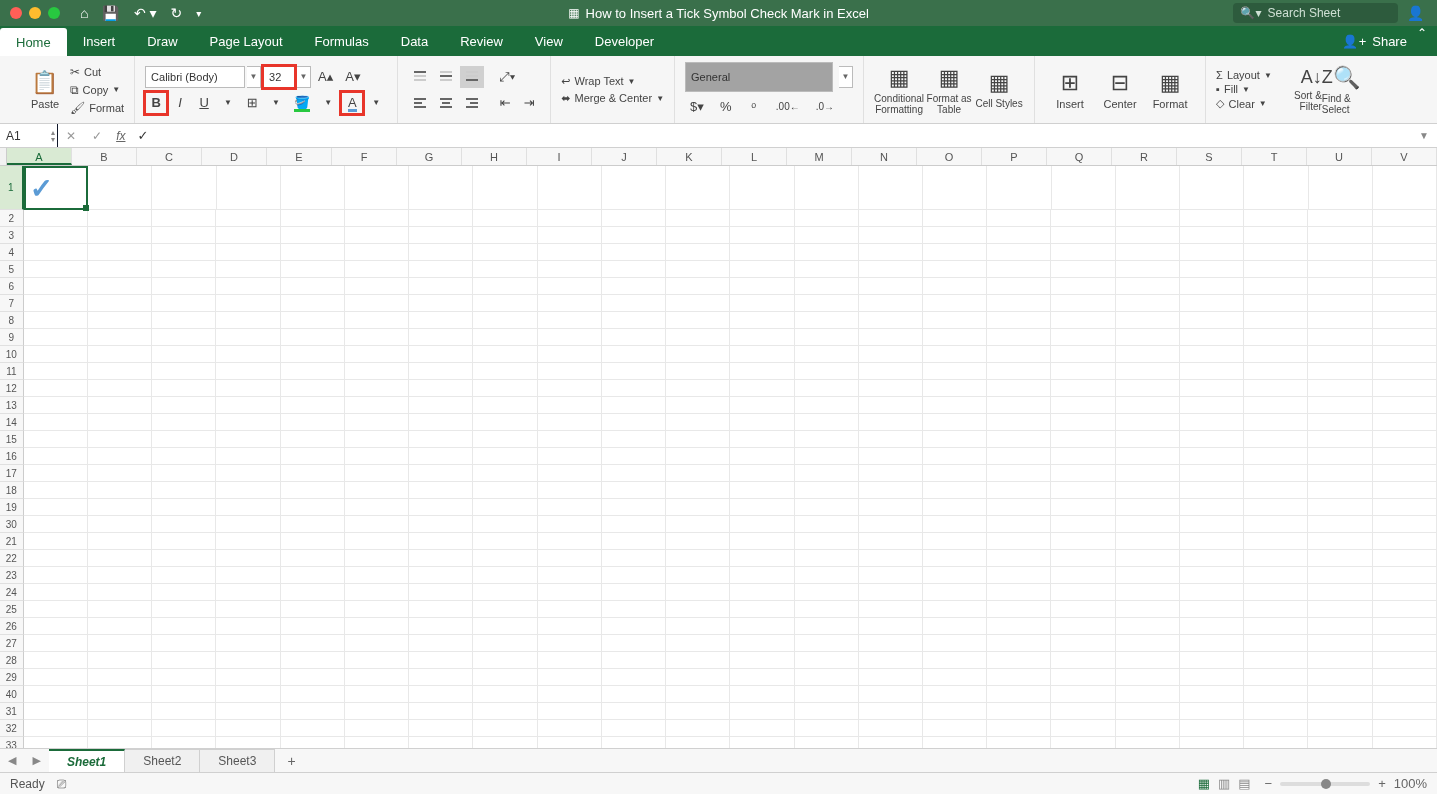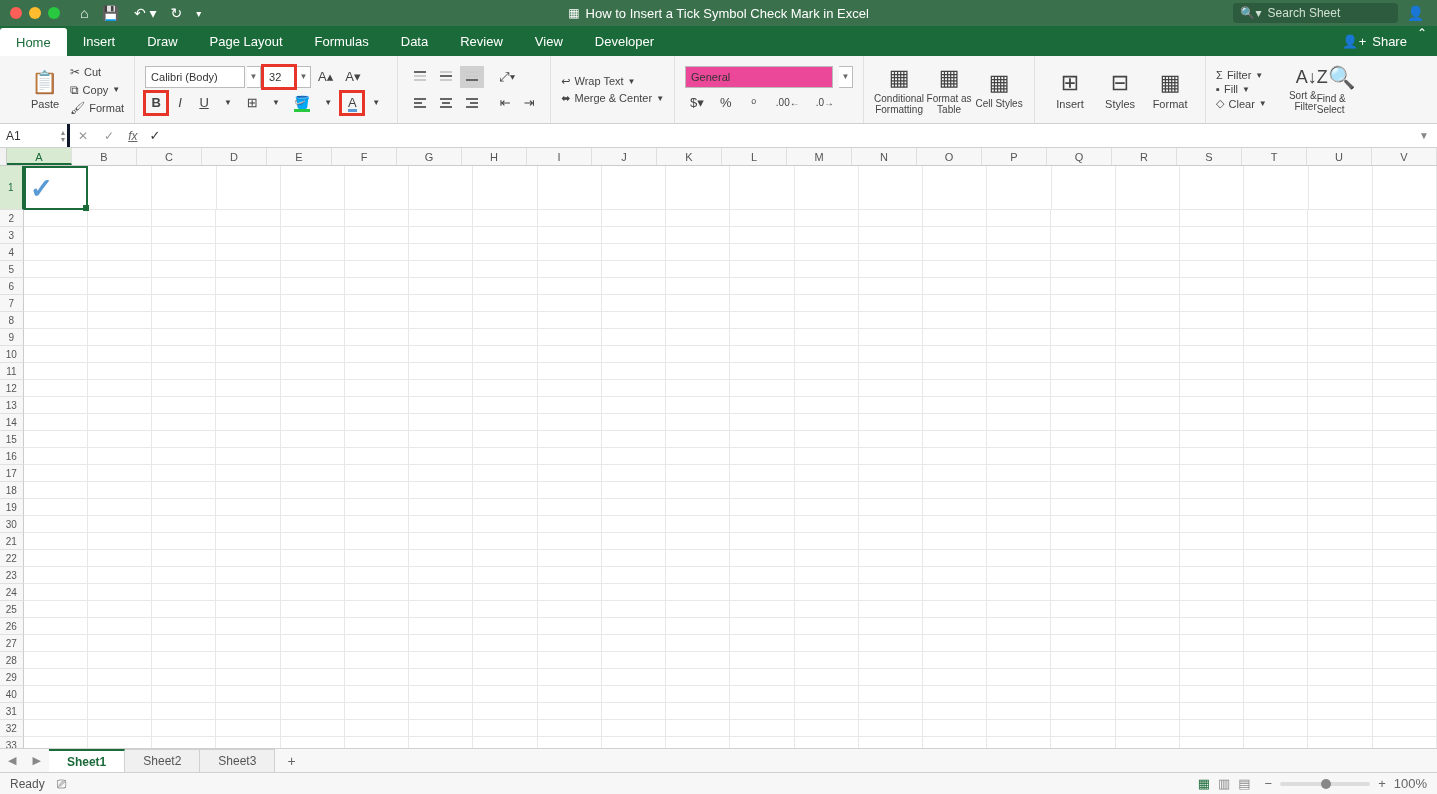--- a/index.html
+++ b/index.html
@@ -39,29 +39,29 @@
 .dropbtn { background:#fff; border:1px solid #bbb; border-left:0; width:14px; height:22px; display:flex; align-items:center; justify-content:center; font-size:8px; color:#666;}
 .rbtn { border:1px solid transparent; background:transparent; padding:2px 4px; font-size:13px; cursor:pointer; display:inline-flex; align-items:center; justify-content:center; min-width:22px; height:22px; color:#444;}
 .rbtn svg{display:block;}
 .fontgrp .row{display:flex; align-items:flex-start; gap:2px;}
 .fontgrp { display:flex; flex-direction:column; gap:4px; }
 .highlight { outline:3px solid #e8352a; outline-offset:-1px; }
 .aligngrp .row{display:flex; gap:2px;}
 .aligngrp{display:flex; flex-direction:column; gap:4px;}
 .wrapgrp{display:flex; flex-direction:column; gap:4px; font-size:11px; color:#444;}
 .wrapgrp .row{display:flex; align-items:center; gap:4px; cursor:pointer;}
-.numfmt { background:#ec4899; border:1px solid #bbb; height:22px; width:148px; font-size:11px; padding:0 5px; display:flex; align-items:center;}
+.numfmt { background:#a3a3a3; border:1px solid #bbb; height:30px; width:148px; font-size:11px; padding:0 5px; display:flex; align-items:center;}
 .numgrp{display:flex; flex-direction:column; gap:4px;}
 .numgrp .row{display:flex; gap:6px; align-items:center;}
 .editgrp{display:flex; flex-direction:column; gap:2px; font-size:11px; color:#444;}
 .editgrp .row{display:flex; align-items:center; gap:4px; cursor:pointer;}
 
 
 .fbar { height:24px; border-bottom:1px solid #d0d0d0; display:flex; align-items:center; background:#fff; }
-.namebox { width:70px; border-right:3px solid #0f172a; height:100%; display:flex; align-items:center; padding:0 6px; font-size:12px; position:relative;}
+.namebox { width:58px; border-right:1px solid #0f172a; height:100%; display:flex; align-items:center; padding:0 6px; font-size:12px; position:relative;}
 .namebox .spin{position:absolute; right:2px; font-size:8px; color:#888; display:flex; flex-direction:column; line-height:7px;}
 .fbar-ic { padding:0 8px; color:#999; font-size:12px; }
 .fx { font-style:italic; color:#666; padding:0 6px; font-size:12px;text-decoration:underline;}
 .fval { padding:0 6px; font-size:13px; color:#333;}
 .fbar-expand { margin-left:auto; padding:0 8px; color:#888; font-size:10px;}
 
 
 .gridwrap { flex:1; display:flex; flex-direction:column; overflow:hidden; background:#fff;}
 .colheads { display:flex; height:18px; border-bottom:1px solid #ccc; background:#f2f2f2;}
 .corner { width:24px; border-right:1px solid #ccc; background:#f2f2f2;}
@@ -74,21 +74,21 @@
 .rh.sel { background:#d9ead3; color:#1b6b3a; border-right:2px solid #1b6b3a;}
 .cell { width:65px; border-right:1px solid #e8e8e8; border-bottom:1px solid #e8e8e8;}
 .cell.active { border:2px solid #1b6b3a; position:relative; display:flex; align-items:center; justify-content:flex-start; padding-left:4px;}
 .cell.active::after{content:""; position:absolute; right:-3px; bottom:-3px; width:6px; height:6px; background:#1b6b3a;}
 .check { font-size:28px; color:#5b9bd5; font-weight:bold; }
 
 
 .sheetbar { height:24px; border-top:1px solid #d0d0d0; display:flex; align-items:center; background:#f7f7f7; }
 .navarr { padding:0 8px; color:#888; font-size:11px; cursor:pointer;}
 .stab { padding:0 18px; height:100%; display:flex; align-items:center; border-right:1px solid #d0d0d0; font-size:12px; cursor:pointer; background:#f0f0f0; color:#555; border-top:1px solid #d0d0d0;}
-.stab.active { background:#fff; color:#1b6b3a; font-weight:600; border-top:2px solid #1b6b3a;}
+.stab.active { background:#fff; color:#1b6b3a; font-weight:600; border-top:2px solid #1b6b3a;font-style:italic;}
 .addsheet { padding:0 12px; font-size:14px; color:#666; cursor:pointer;}
 
 
 .status { height:22px; background:#f7f7f7; border-top:1px solid #d0d0d0; display:flex; align-items:center; font-size:12px; color:#555; padding:0 10px;}
 .status .spacer{flex:1}
 .views { display:flex; gap:8px; margin-right:14px; font-size:13px; color:#888;}
 .views span{cursor:pointer;}
 .zoom { display:flex; align-items:center; gap:8px; font-size:13px; color:#666;}
 .slider { width:90px; height:4px; background:#ddd; border-radius:2px; position:relative;}
 .slider .knob{position:absolute; left:45%; top:-3px; width:10px; height:10px; border-radius:50%; background:#888;}
@@ -295,33 +295,33 @@
       </div>
   </div>
 
   <div class="grp">
     <div class="bigbtn">
         <span class="ic">⊞</span>
         <span>Insert</span>
       </div>
     <div class="bigbtn">
         <span class="ic">⊟</span>
-        <span>Styles</span>
+        <span>Center</span>
       </div>
     <div class="bigbtn">
         <span class="ic">▦</span>
         <span>Format</span>
       </div>
   </div>
 
   <div class="grp" style="border-right:none;">
     <div class="editgrp">
       <div class="row">
           <span>Σ</span>
-          <span>Filter</span>
+          <span>Layout</span>
           <span style="font-size:8px;">▼</span>
         </div>
       <div class="row">
           <span>▪</span>
           <span>Fill</span>
           <span style="font-size:8px;">▼</span>
         </div>
       <div class="row">
           <span>◇</span>
           <span>Clear</span>

